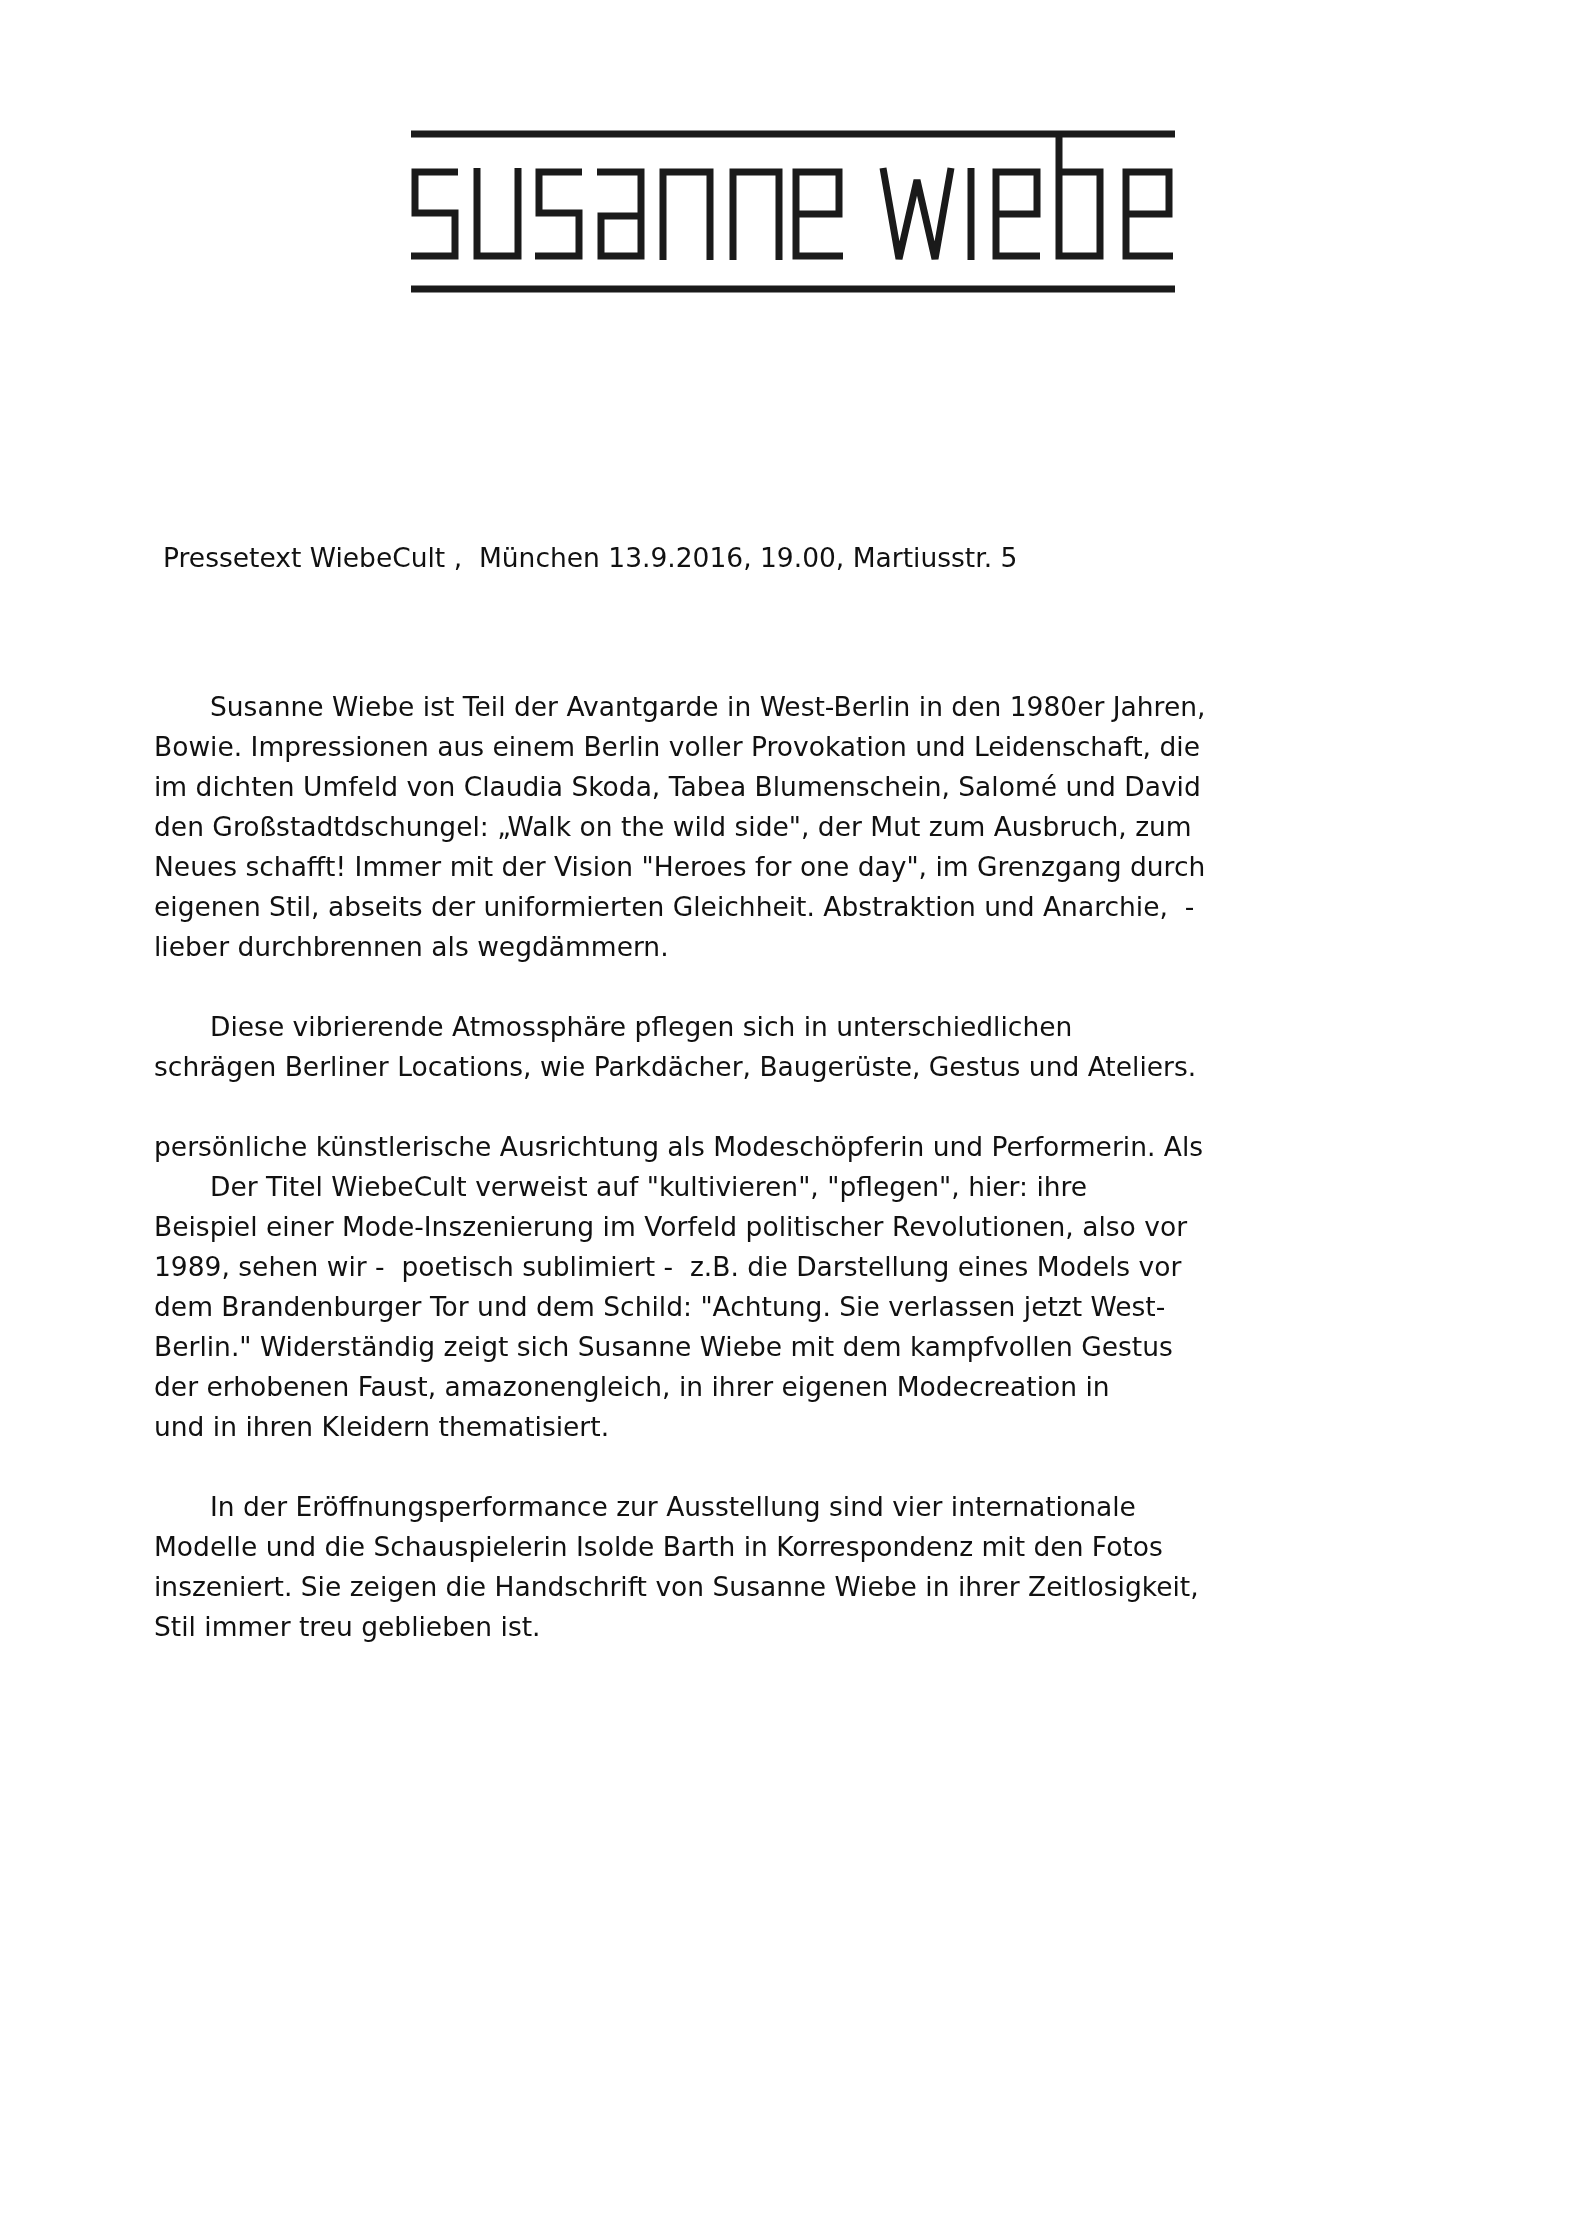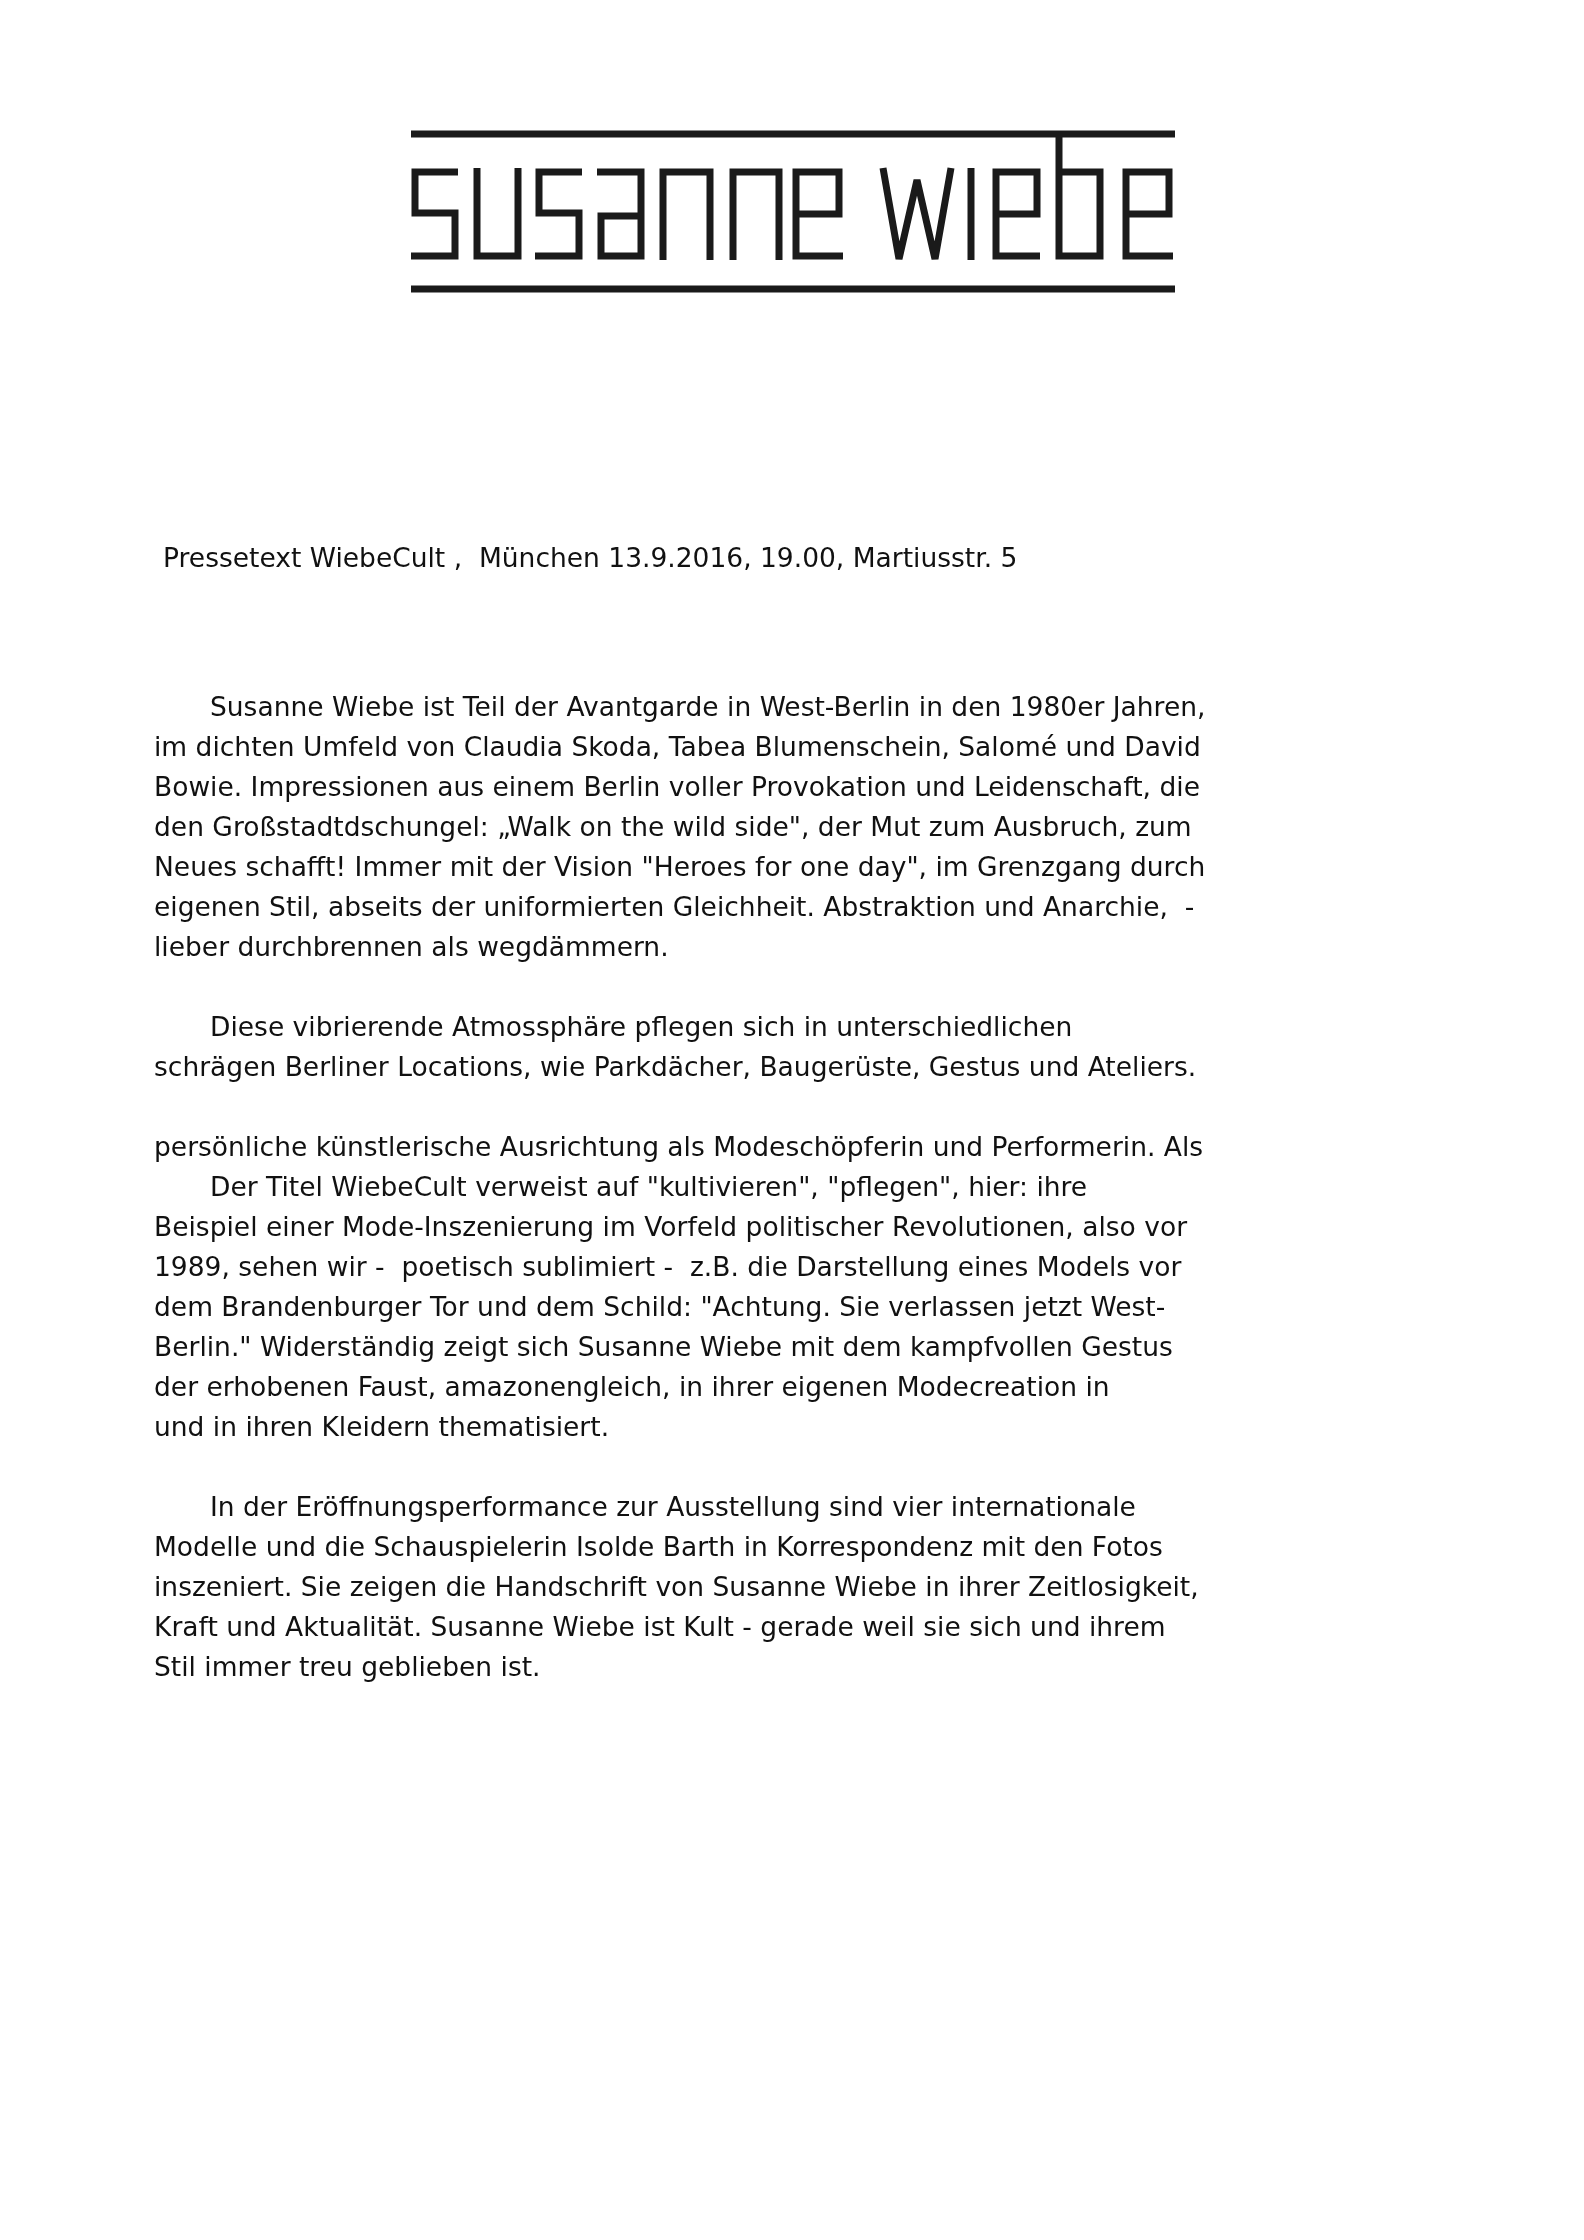--- a/index.html
+++ b/index.html
@@ -93,22 +93,22 @@
       <polyline points="1173,256 1126,256 1126,172 1169,172 1169,214 1126,214"></polyline>
     </g>
   </svg>
 </div>
 
 <h1 class="heading">Pressetext WiebeCult ,  München 13.9.2016, 19.00, Martiusstr. 5</h1>
 
 <div class="body-text">
   <div class="para">
     <span class="line first">Susanne Wiebe ist Teil der Avantgarde in West-Berlin in den 1980er Jahren,</span>
+    <span class="line">Bowie. Impressionen aus einem Berlin voller Provokation und Leidenschaft, die</span>
     <span class="line">im dichten Umfeld von Claudia Skoda, Tabea Blumenschein, Salomé und David</span>
-    <span class="line">Bowie. Impressionen aus einem Berlin voller Provokation und Leidenschaft, die</span>
     <span class="line">den Großstadtdschungel: „Walk on the wild side", der Mut zum Ausbruch, zum</span>
     <span class="line">Neues schafft! Immer mit der Vision "Heroes for one day", im Grenzgang durch</span>
     <span class="line">eigenen Stil, abseits der uniformierten Gleichheit. Abstraktion und Anarchie,  -</span>
     <span class="line">lieber durchbrennen als wegdämmern.</span>
   </div>
   <div class="para">
     <span class="line first">Diese vibrierende Atmossphäre pflegen sich in unterschiedlichen</span>
     <span class="line">schrägen Berliner Locations, wie Parkdächer, Baugerüste, Gestus und Ateliers.</span>
   </div>
   <div class="para">
@@ -118,16 +118,15 @@
     <span class="line">1989, sehen wir -  poetisch sublimiert -  z.B. die Darstellung eines Models vor</span>
     <span class="line">dem Brandenburger Tor und dem Schild: "Achtung. Sie verlassen jetzt West-</span>
     <span class="line">Berlin." Widerständig zeigt sich Susanne Wiebe mit dem kampfvollen Gestus</span>
     <span class="line">der erhobenen Faust, amazonengleich, in ihrer eigenen Modecreation in</span>
     <span class="line">und in ihren Kleidern thematisiert.</span>
   </div>
   <div class="para">
     <span class="line first">In der Eröffnungsperformance zur Ausstellung sind vier internationale</span>
     <span class="line">Modelle und die Schauspielerin Isolde Barth in Korrespondenz mit den Fotos</span>
     <span class="line">inszeniert. Sie zeigen die Handschrift von Susanne Wiebe in ihrer Zeitlosigkeit,</span>
-    <span class="line">Kraft und Aktualität. Susanne Wiebe ist Kult - gerade weil sie sich und ihrem</span>
     <span class="line">Stil immer treu geblieben ist.</span>
   </div>
 </div>
 
 </body></html>

